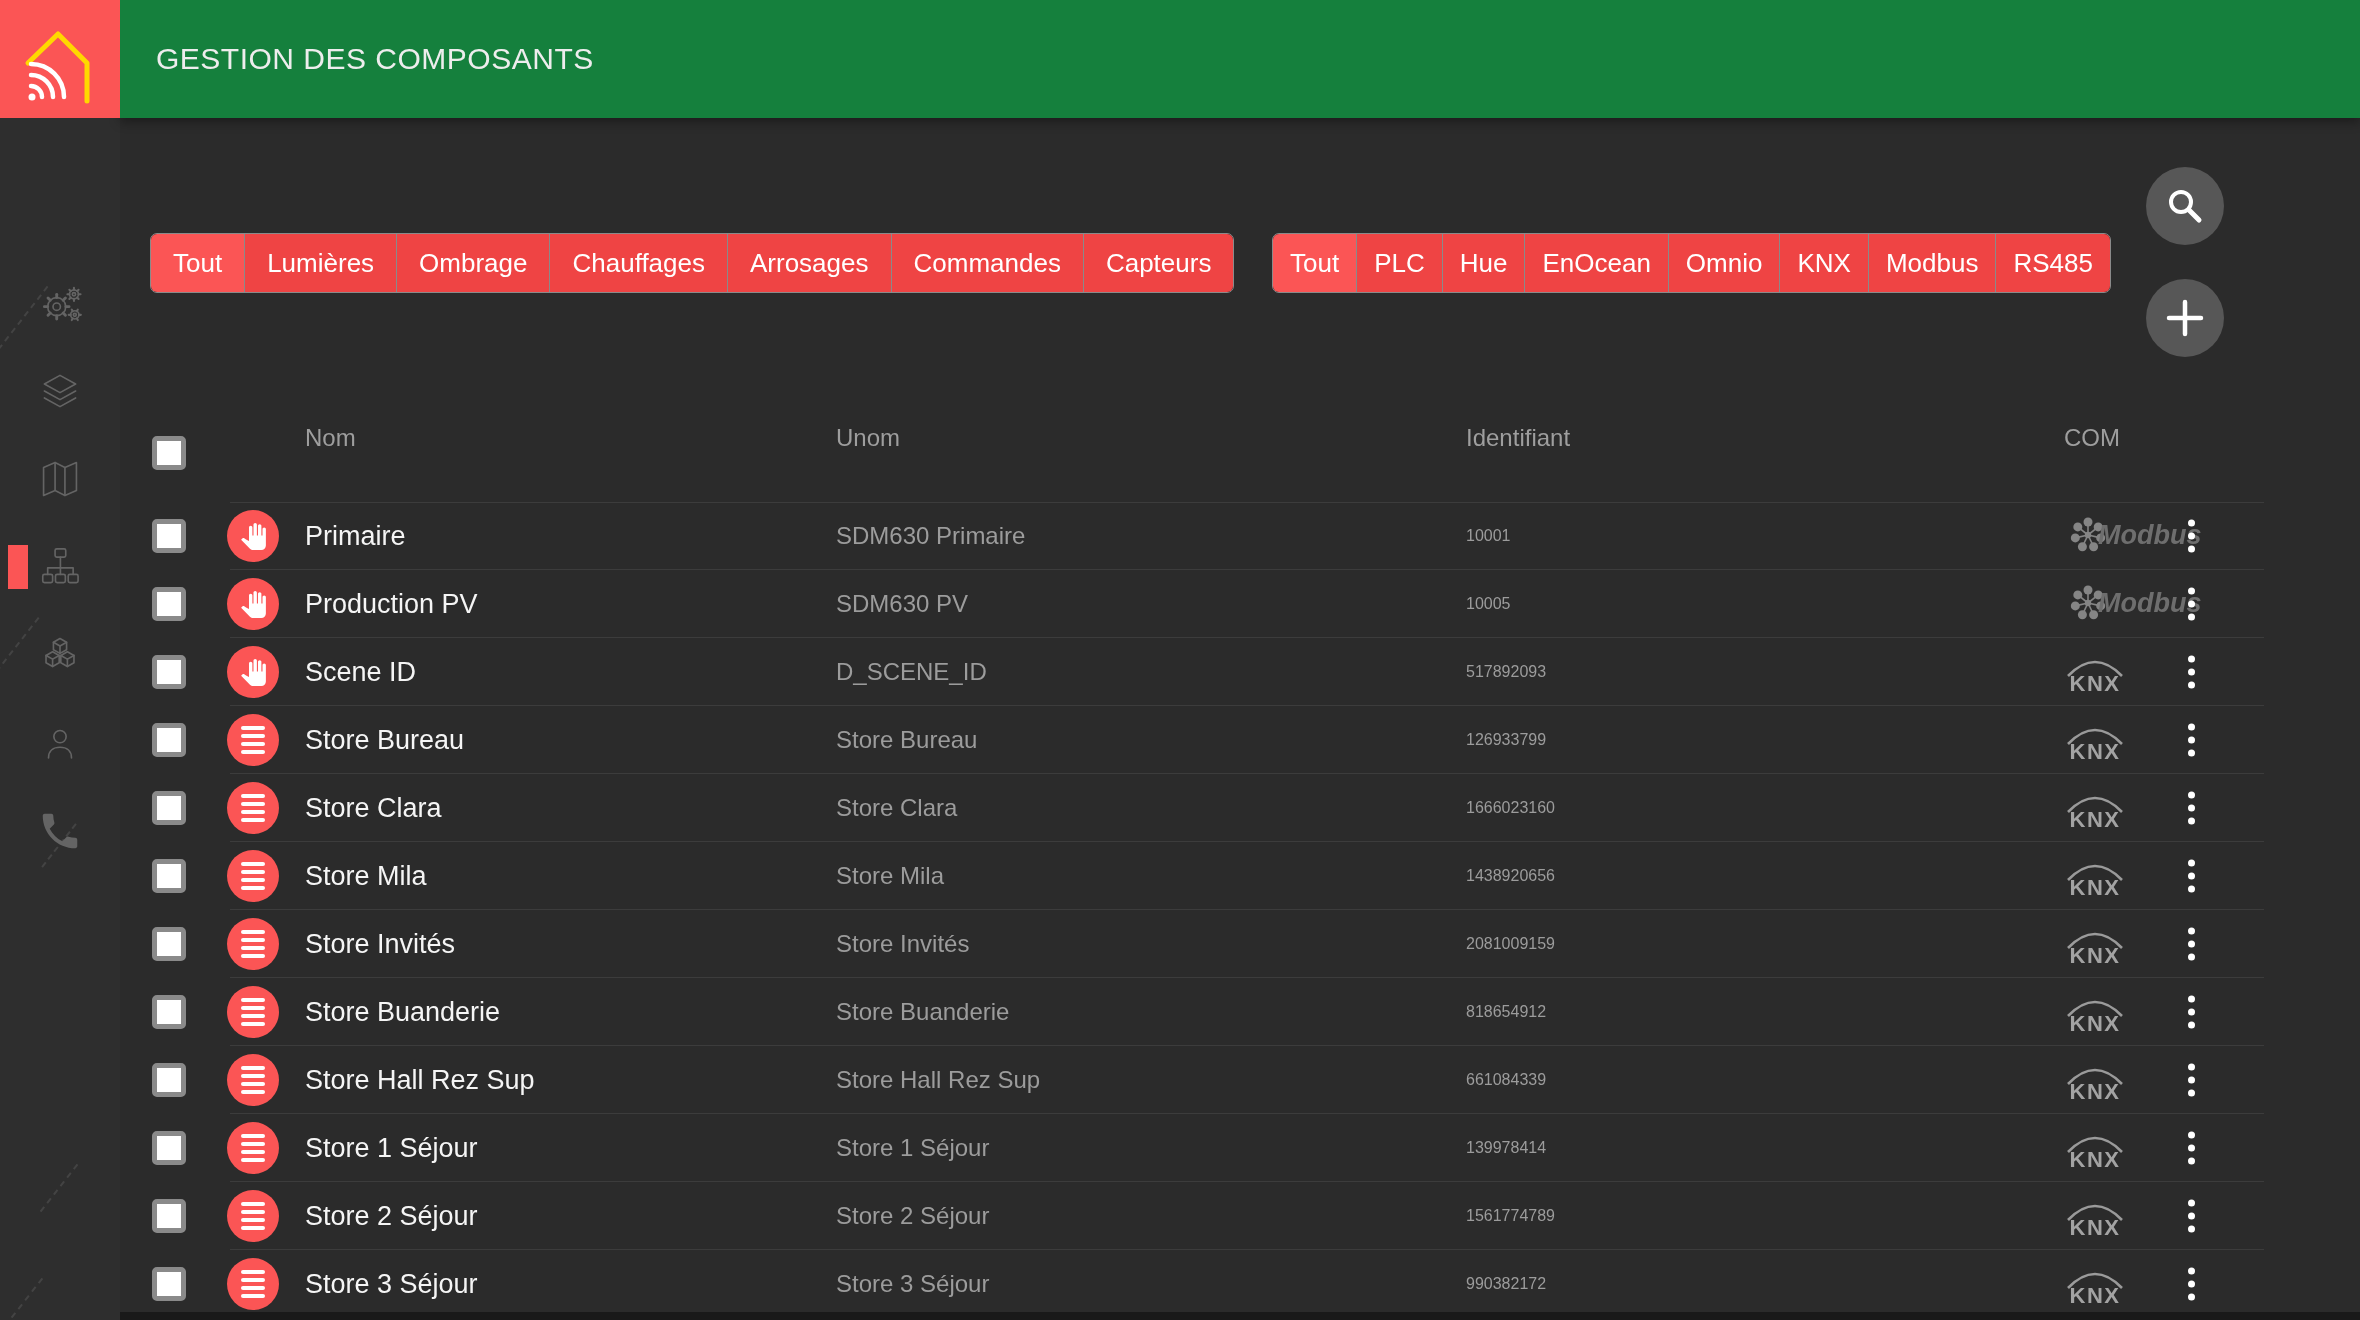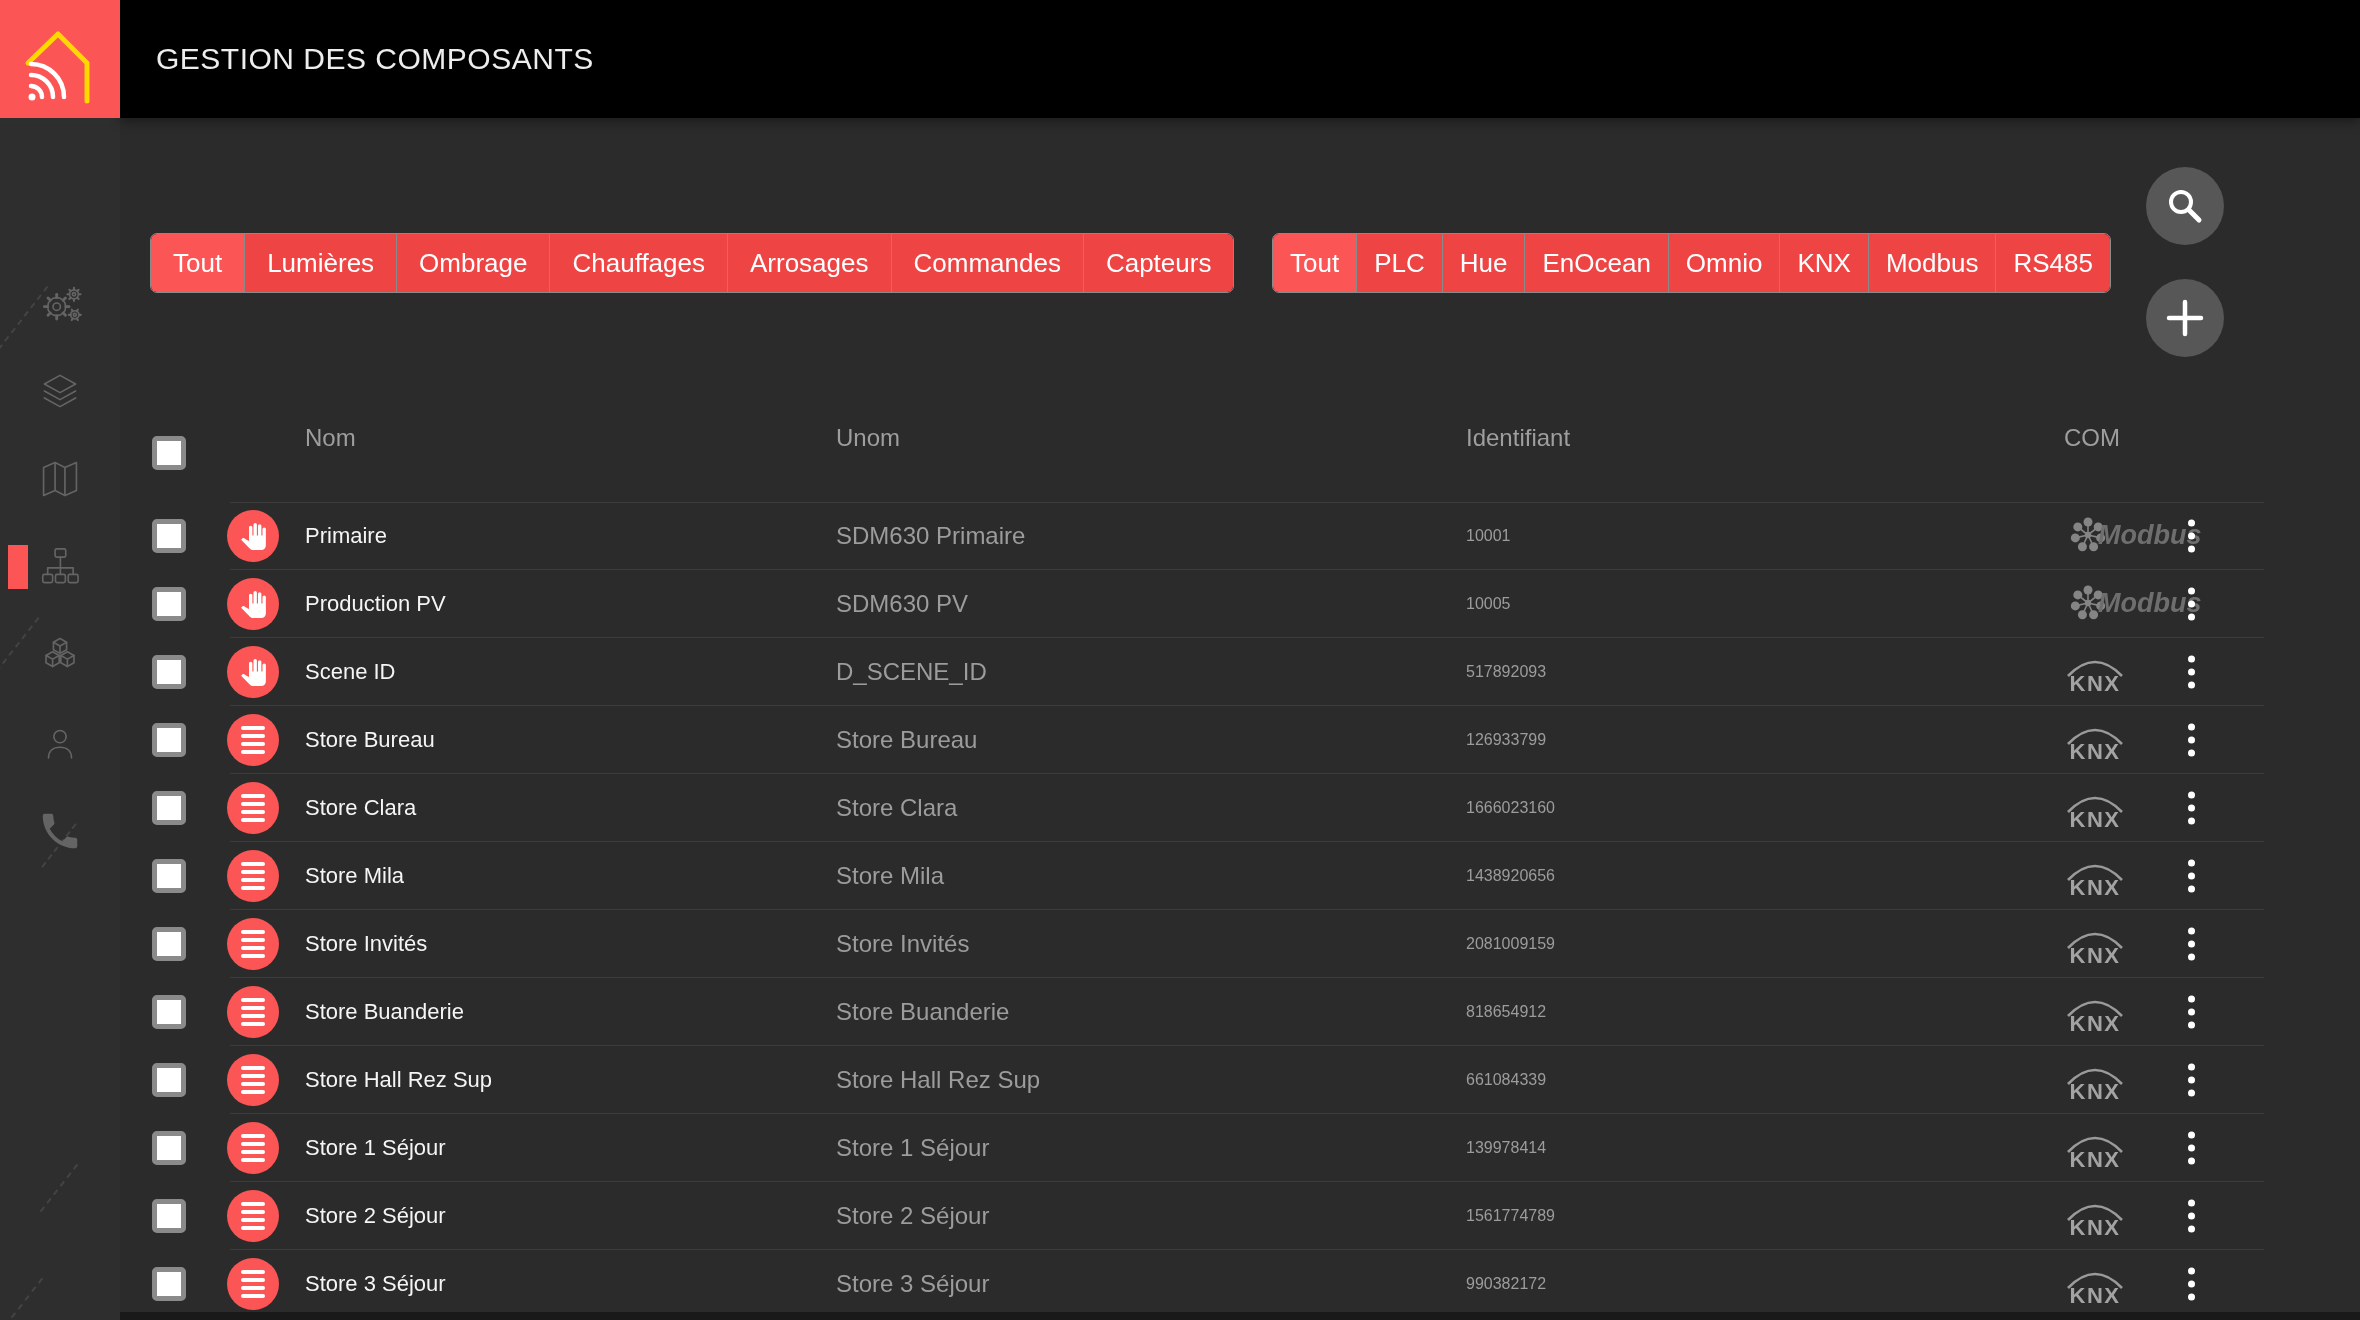--- a/index.html
+++ b/index.html
@@ -4,21 +4,21 @@
 <style>
   html,body{margin:0;padding:0;}
   body{
     width:2360px;height:1320px;position:relative;overflow:hidden;
     background:#2b2b2b;color:#eee;
     font-family:"Liberation Sans",sans-serif;
   }
   
   .logo{position:absolute;left:0;top:0;width:120px;height:118px;background:#fb5555;
         display:flex;align-items:center;justify-content:center;z-index:5;}
-  .header{position:absolute;left:120px;top:0;right:0;height:118px;background:#000000;
+  .header{position:absolute;left:120px;top:0;right:0;height:118px;background:#15803d;
         display:flex;align-items:center;padding-left:36px;box-shadow:0 4px 10px rgba(0,0,0,.35);z-index:4;}
   .header h1{margin:0;font-size:30px;font-weight:400;color:#ededed;letter-spacing:.5px;}
   
   .sidebar{position:absolute;left:0;top:118px;bottom:0;width:120px;background:#2e2e2e;z-index:3;}
   .side-item{position:absolute;left:0;width:120px;height:60px;display:flex;align-items:center;justify-content:center;}
   .side-item svg{width:46px;height:46px;}
   .side-item.active::before{content:'';position:absolute;left:8px;top:8px;width:20px;height:44px;background:#fb5555;}
   .stroke-ic{stroke:#646464;fill:none;stroke-width:2;stroke-linecap:round;stroke-linejoin:round;}
   .fill-ic{fill:#646464;}
   .dash{position:absolute;border-left:2px dashed rgba(255,255,255,.10);}
@@ -46,21 +46,21 @@
   .tbody{position:absolute;left:150px;top:502px;width:2114px;}
   .tbody::before{content:'';position:absolute;left:80px;right:0;top:0;height:1px;background:#3c3c3c;}
   .row{position:relative;height:68px;}
   .row::after{content:'';position:absolute;left:80px;right:0;bottom:0;height:1px;background:#3c3c3c;}
   .row .checkbox{top:50%;transform:translateY(-50%);}
   .row-icon{position:absolute;left:77px;top:50%;transform:translateY(-50%);width:52px;height:52px;border-radius:50%;
             background:#fb5555;display:flex;align-items:center;justify-content:center;}
   .bars{display:flex;flex-direction:column;gap:4px;}
   .bars i{display:block;width:24px;height:4px;border-radius:2px;background:#fff;}
   .cell{position:absolute;top:50%;transform:translateY(-50%);white-space:nowrap;}
-  .cell.name{left:155px;font-size:22px;font-weight:500;color:#f5f5f5;}
+  .cell.name{left:155px;font-size:27px;font-weight:500;color:#f5f5f5;}
   .cell.unom{left:686px;font-size:24px;color:#9c9c9c;}
   .cell.ident{left:1316px;font-size:16px;color:#9c9c9c;}
   .com{position:absolute;left:1914px;top:50%;transform:translateY(-50%);display:flex;align-items:center;}
   .dots{position:absolute;left:2038px;top:50%;transform:translateY(-50%);display:flex;flex-direction:column;gap:6px;cursor:pointer;}
   .dots i{width:7px;height:7px;border-radius:50%;background:#fff;}
   .bottom-strip{position:absolute;left:120px;right:0;bottom:0;height:8px;background:#191919;}
 </style>
 </head>
 <body>
 

